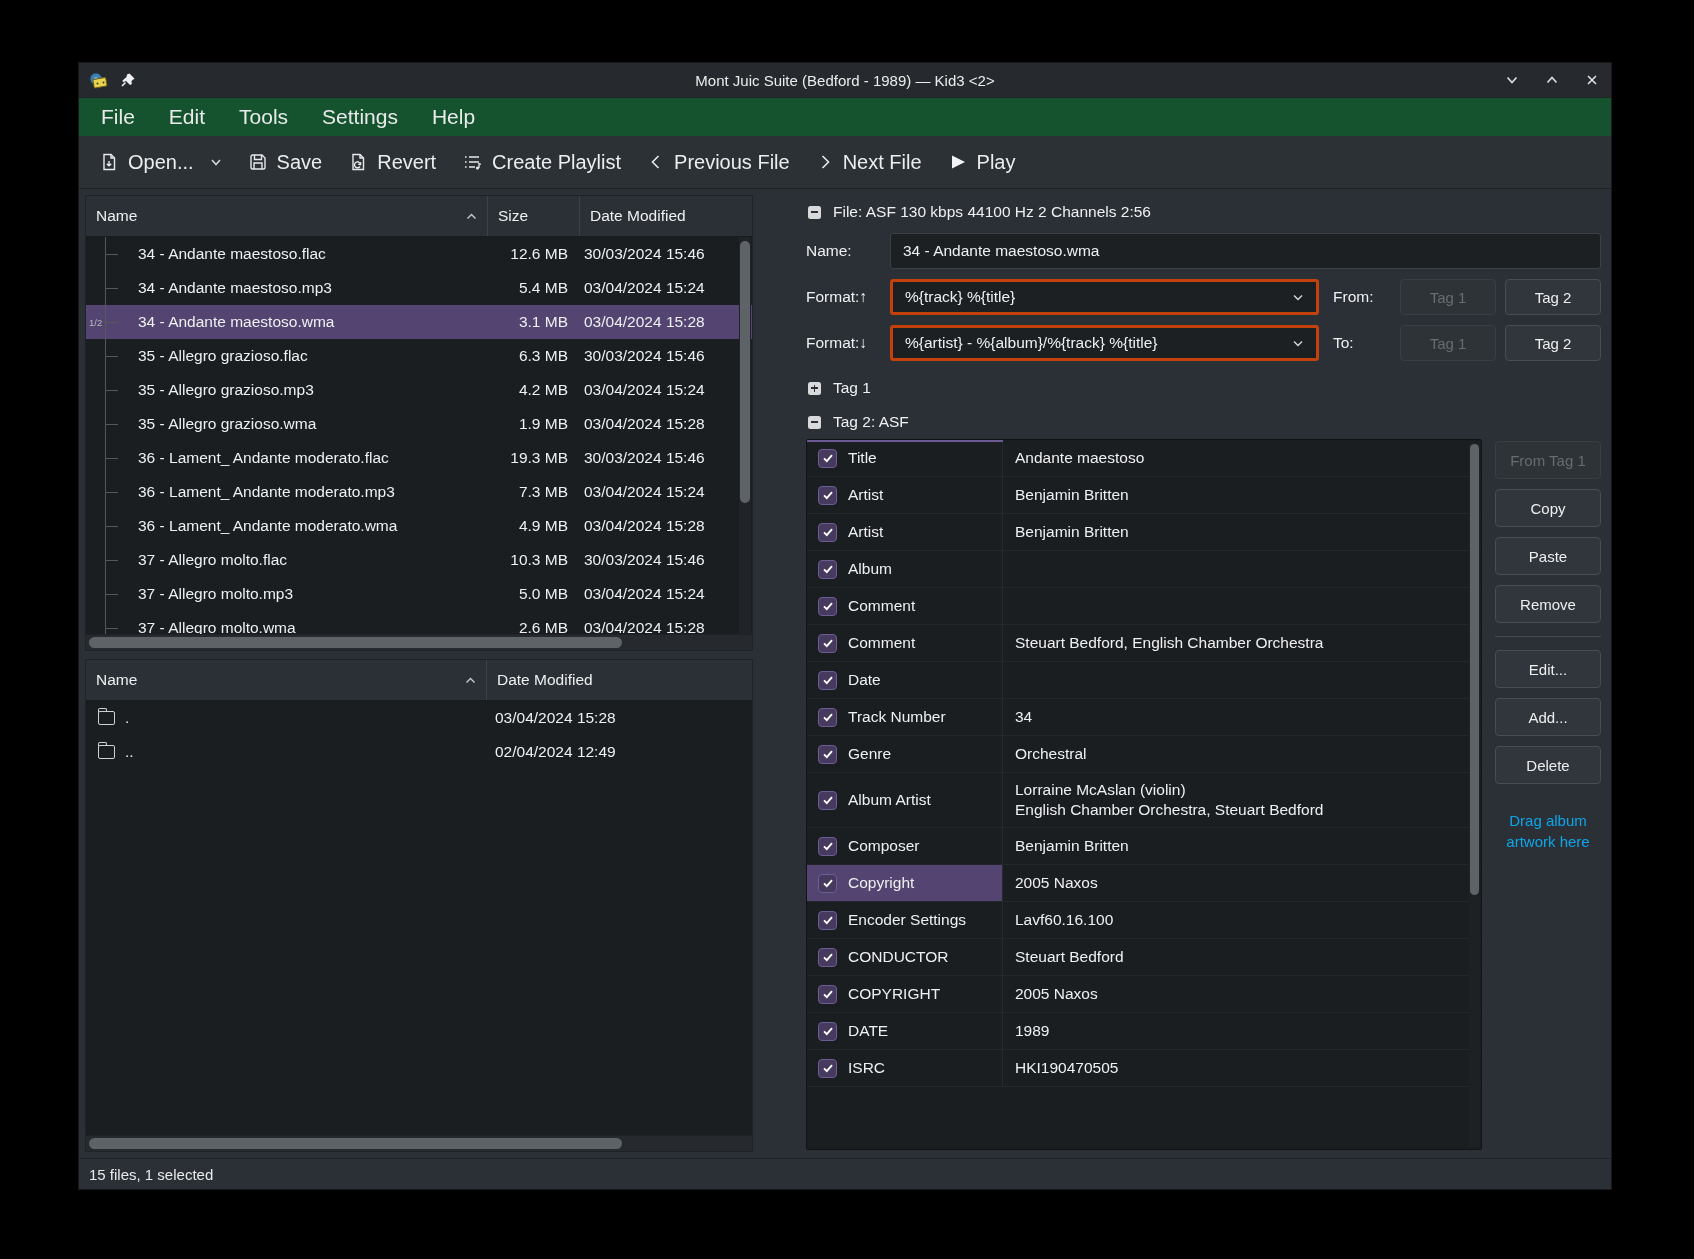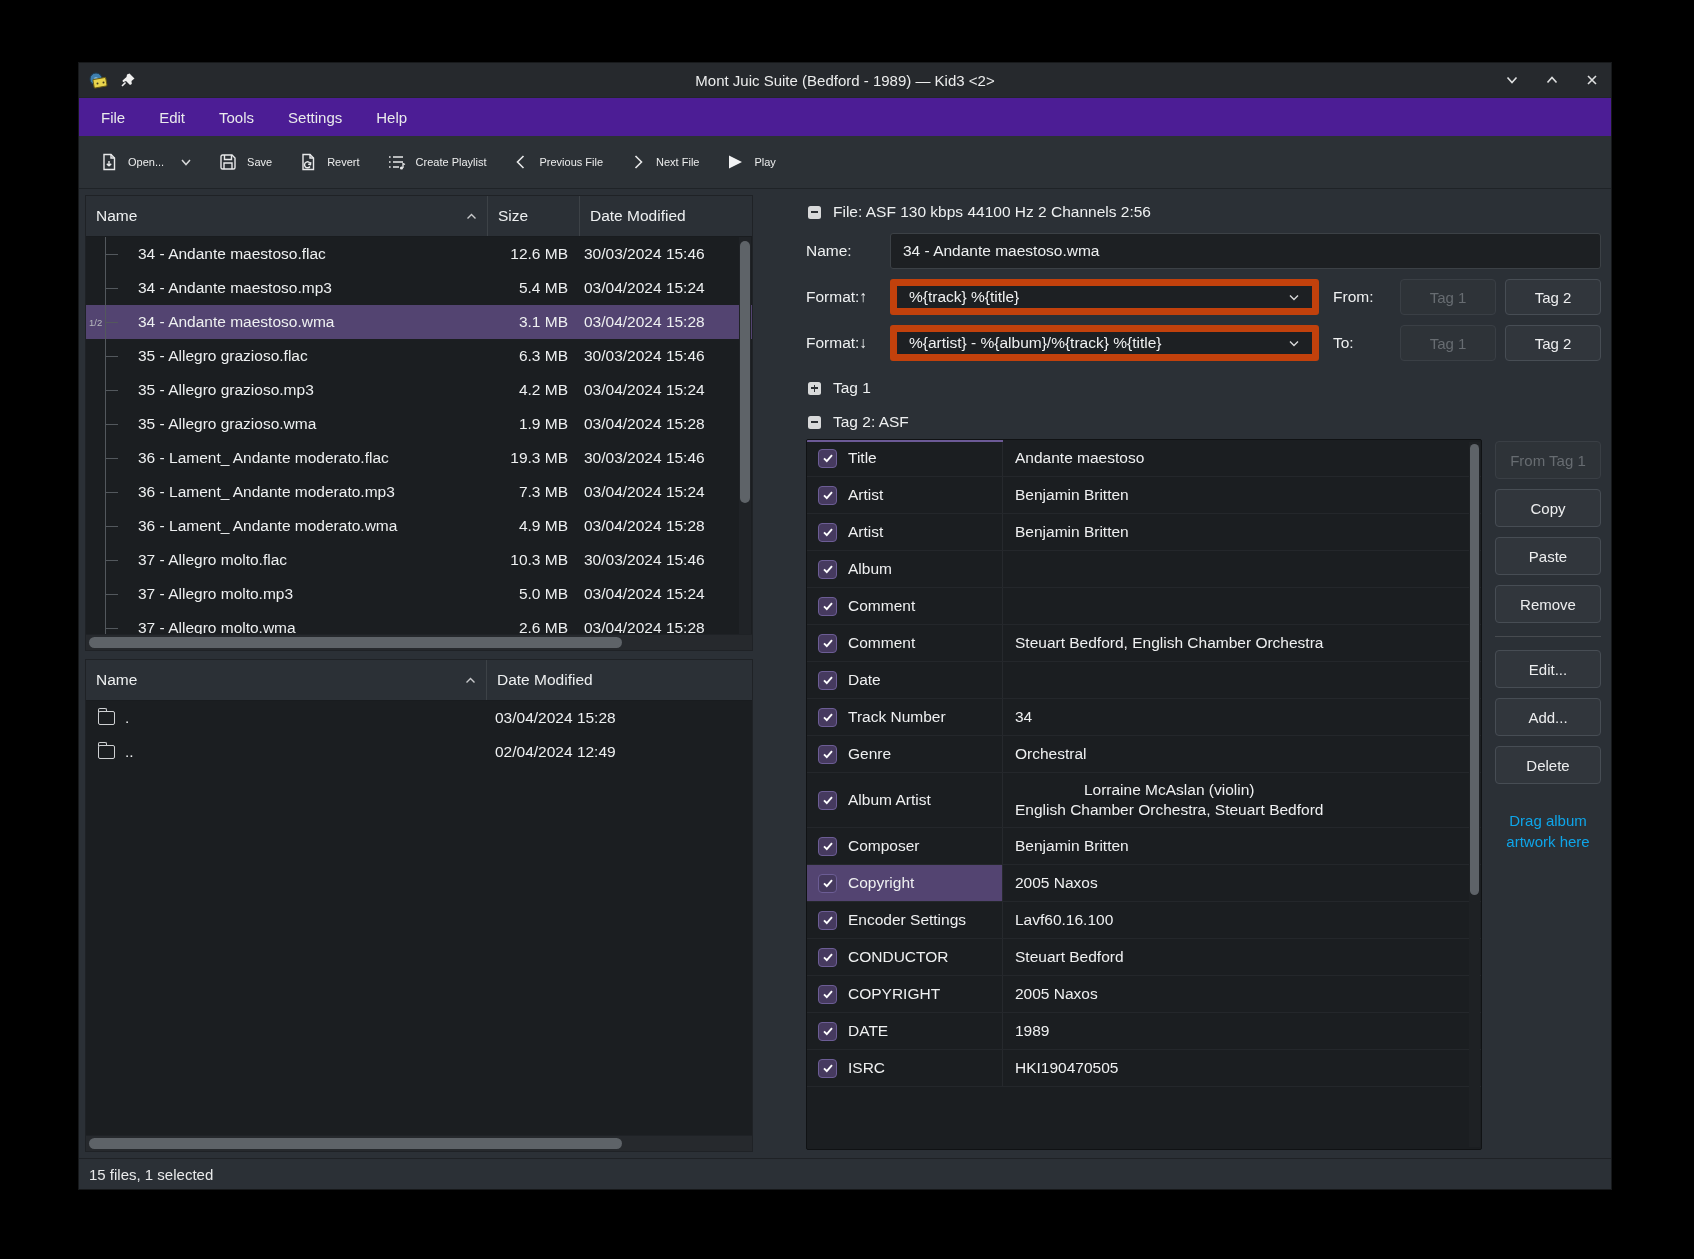--- a/index.html
+++ b/index.html
@@ -14,26 +14,26 @@
     display:flex;flex-direction:column;
   }
   
   .titlebar{height:34px;background:#26292d;display:flex;align-items:center;
     padding:0 10px;position:relative;flex:0 0 auto;}
   .titlebar .apps{display:flex;align-items:center;gap:12px;}
   .title-text{position:absolute;left:0;right:0;text-align:center;font-size:15px;color:#eceded;pointer-events:none;}
   .win-controls{margin-left:auto;display:flex;align-items:center;gap:22px;z-index:2;}
   .win-btn{width:18px;height:18px;display:flex;align-items:center;justify-content:center;cursor:default;}
   
-  .menubar{height:38px;background:#4c1d95;display:flex;align-items:center;gap:34px;
-    padding:0 0 0 22px;font-size:15px;flex:0 0 auto;border-top:1px solid #222529;}
+  .menubar{height:38px;background:#14532d;display:flex;align-items:center;gap:34px;
+    padding:0 0 0 22px;font-size:21px;flex:0 0 auto;border-top:1px solid #222529;}
   .menu-item{color:#e9eaec;}
   
   .toolbar{height:52px;background:#2c3136;border-bottom:1px solid #1f2327;display:flex;
-    align-items:center;gap:26px;padding:0 0 0 20px;font-size:11px;flex:0 0 auto;}
+    align-items:center;gap:26px;padding:0 0 0 20px;font-size:20px;flex:0 0 auto;}
   .tool-btn{display:flex;align-items:center;gap:9px;color:#eceded;}
   .tool-btn svg{display:block;}
   .open-group{display:flex;align-items:center;gap:16px;}
   
   .content{flex:1;display:flex;padding:6px;gap:8px;min-height:0;}
   .left-col{width:668px;flex:0 0 auto;display:flex;flex-direction:column;gap:8px;min-height:0;}
   .panel{border:1px solid #1f2226;background:#1b1e21;display:flex;flex-direction:column;box-sizing:border-box;justify-content:flex-end;}
   .filelist{height:456px;flex:0 0 auto;position:relative;}
   .folderlist{flex:1;min-height:0;}
   .list-header{height:40px;background:#2b3036;display:flex;flex:0 0 auto;
@@ -71,39 +71,39 @@
   .sec-row{display:flex;align-items:center;gap:12px;font-size:15.5px;color:#eef0f1;flex:0 0 auto;}
   .sec-file{height:30px;margin:0 0 6px 2px;}
   .sec-tag{height:34px;margin-left:2px;}
   .collapse-ic{width:13px;height:13px;background:#d8d9da;border-radius:2.5px;position:relative;flex:0 0 auto;}
   .collapse-ic::before{content:"";position:absolute;left:3px;right:3px;top:5.7px;height:1.8px;background:#2b2f33;}
   .collapse-ic.plus::after{content:"";position:absolute;top:3px;bottom:3px;left:5.7px;width:1.8px;background:#2b2f33;}
   .form-row{display:flex;align-items:center;margin-bottom:10px;flex:0 0 auto;font-size:15.5px;}
   .flabel{width:84px;flex:0 0 auto;color:#eef0f1;}
   .tinput{flex:1;height:36px;background:#1d2023;border:1px solid #3c4146;border-radius:3px;
     color:#eef0f1;font-size:15.5px;font-family:inherit;padding:0 12px;box-sizing:border-box;outline:none;}
-  .combo{flex:1;height:36px;background:#1d2023;border:7px solid #c2410c;border-radius:3px;
+  .combo{flex:1;height:36px;background:#1d2023;border:3px solid #c2410c;border-radius:3px;
     display:flex;align-items:center;padding:0 12px;box-sizing:border-box;gap:8px;}
   .combo .cv{flex:1;overflow:hidden;white-space:nowrap;}
   .tag-target{width:58px;flex:0 0 auto;text-align:left;padding-left:14px;}
   .pbtn{height:36px;background:#31363c;border:1px solid #474d54;border-radius:4px;color:#edeeef;
     font-size:15px;display:flex;align-items:center;justify-content:center;box-sizing:border-box;}
   .pbtn.disabled{color:#676c71;border-color:#3a3f45;background:#2e3338;}
   .tagbtn{width:96px;flex:0 0 auto;margin-left:9px;}
   
   .tag2-body{flex:1;display:flex;gap:13px;min-height:0;padding-bottom:2px;}
   .tag-frame{flex:1;border:1px solid #101214;background:#1b1e21;border-radius:2px;
     position:relative;display:flex;flex-direction:column;overflow:hidden;}
   .tag-frame::before{content:"";position:absolute;top:0;left:0;width:196px;height:2px;background:#6c5a96;z-index:2;}
   .trow{display:flex;min-height:36px;border-bottom:1px solid #24272b;flex:0 0 auto;font-size:15.5px;}
   .cell-name{width:196px;flex:0 0 auto;display:flex;align-items:center;gap:11px;
     padding-left:11px;border-right:1px solid #26292d;box-sizing:border-box;}
   .cell-value{flex:1;display:flex;align-items:center;padding:4px 0 4px 12px;white-space:pre-line;line-height:20px;}
   .trow.highlight .cell-name{background:#534471;}
-  .trow.twoline{min-height:54px;text-align:center;}
+  .trow.twoline{min-height:54px;}
   .cbx{width:19px;height:19px;border-radius:4px;background:#463a5f;border:1px solid #6c5d95;
     box-sizing:border-box;display:flex;align-items:center;justify-content:center;flex:0 0 auto;}
   .tag-vscroll{position:absolute;right:1px;top:2px;bottom:2px;width:11px;background:#1e2124;z-index:3;}
   .tag-vthumb{position:absolute;left:1px;right:1px;top:2px;height:64%;background:#5e6368;border-radius:5px;}
   
   .btn-col{width:106px;flex:0 0 auto;display:flex;flex-direction:column;gap:10px;padding-top:2px;}
   .btn-col .pbtn{height:38px;}
   .btn-sep{height:1px;background:#474b50;margin:3px 0;}
   .art-hint{margin-top:16px;text-align:center;font-size:15px;color:#0ea5e9;line-height:21px;}
   

